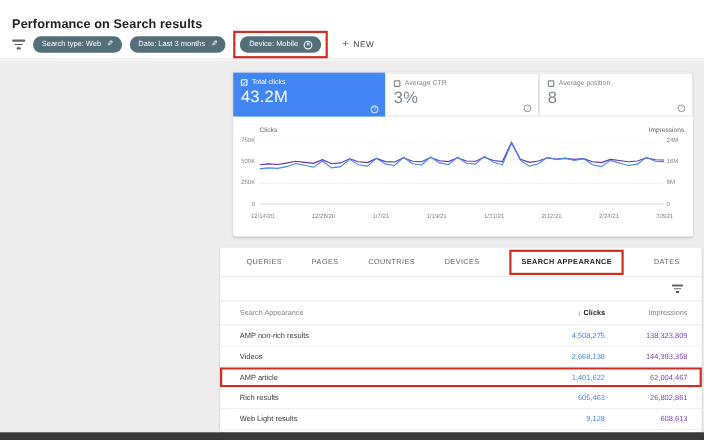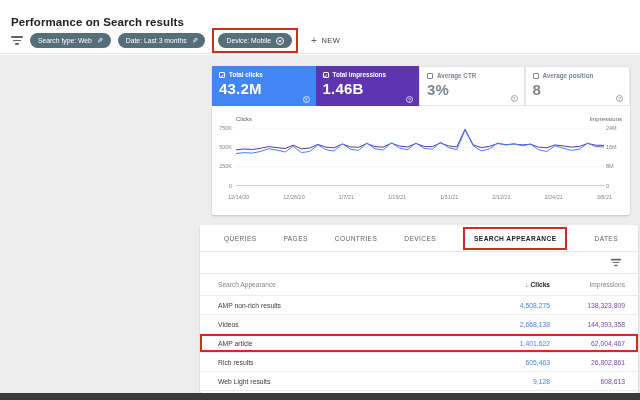--- a/index.html
+++ b/index.html
@@ -30,21 +30,21 @@
              letter-spacing:.5px; margin-left:6px; cursor:pointer; }
   .new-btn .plus { font-size:10px; color:#5f6368; }
 
   
   .content { position:absolute; top:55px; left:0; right:0; bottom:7px; background:#ededed; }
   .card { position:absolute; background:#fff; border-radius:2px; box-shadow:0 1px 2px rgba(0,0,0,.18); }
   .card1 { left:212px; top:11px; width:418px; height:149px; }
   .card2 { left:200px; top:170px; width:438px; height:168px; }
 
   
-  .metrics { display:flex; height:40px;font-weight:bold; }
+  .metrics { display:flex; height:40px; }
   .tile { flex:1; position:relative; padding:5px 7px; cursor:pointer; }
   .tile .lab { display:flex; align-items:center; gap:4px; font-size:6.3px; }
   .tile .val { font-size:15px; margin-top:2px; letter-spacing:.2px; }
   .tile.blue   { background:#4285f4; color:#fff; }
   .tile.purple { background:#5e35b1; color:#fff; }
   .tile.plain  { background:#fff; border:1px solid #e4e6e9; color:#80868b; }
   .tile.plain .val { color:#80868b; }
   .cbx { width:6px; height:6px; border:1px solid currentColor; border-radius:1px;
          font-size:5.5px; line-height:6px; text-align:center; flex:0 0 6px; }
   .help { position:absolute; right:6px; bottom:3px; width:7px; height:7px; border:1px solid currentColor;
@@ -125,28 +125,20 @@
 <div class="content">
 
   <div class="card card1">
     <div class="metrics">
       <div class="tile blue">
         <div class="lab">
           <span class="cbx">✓</span>
           <span>Total clicks</span>
         </div>
         <div class="val">43.2M</div>
-        <span class="help">?</span>
-      </div>
-      <div class="tile purple">
-        <div class="lab">
-          <span class="cbx">✓</span>
-          <span>Total impressions</span>
-        </div>
-        <div class="val">1.46B</div>
         <span class="help">?</span>
       </div>
       <div class="tile plain">
         <div class="lab">
           <span class="cbx"></span>
           <span>Average CTR</span>
         </div>
         <div class="val">3%</div>
         <span class="help">?</span>
       </div>

